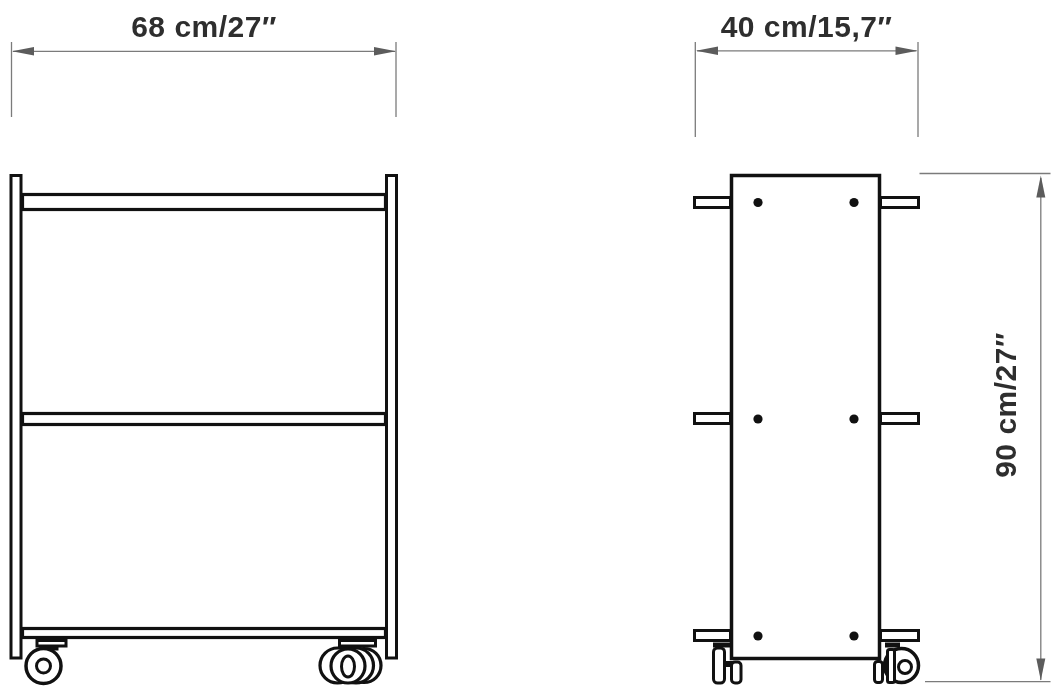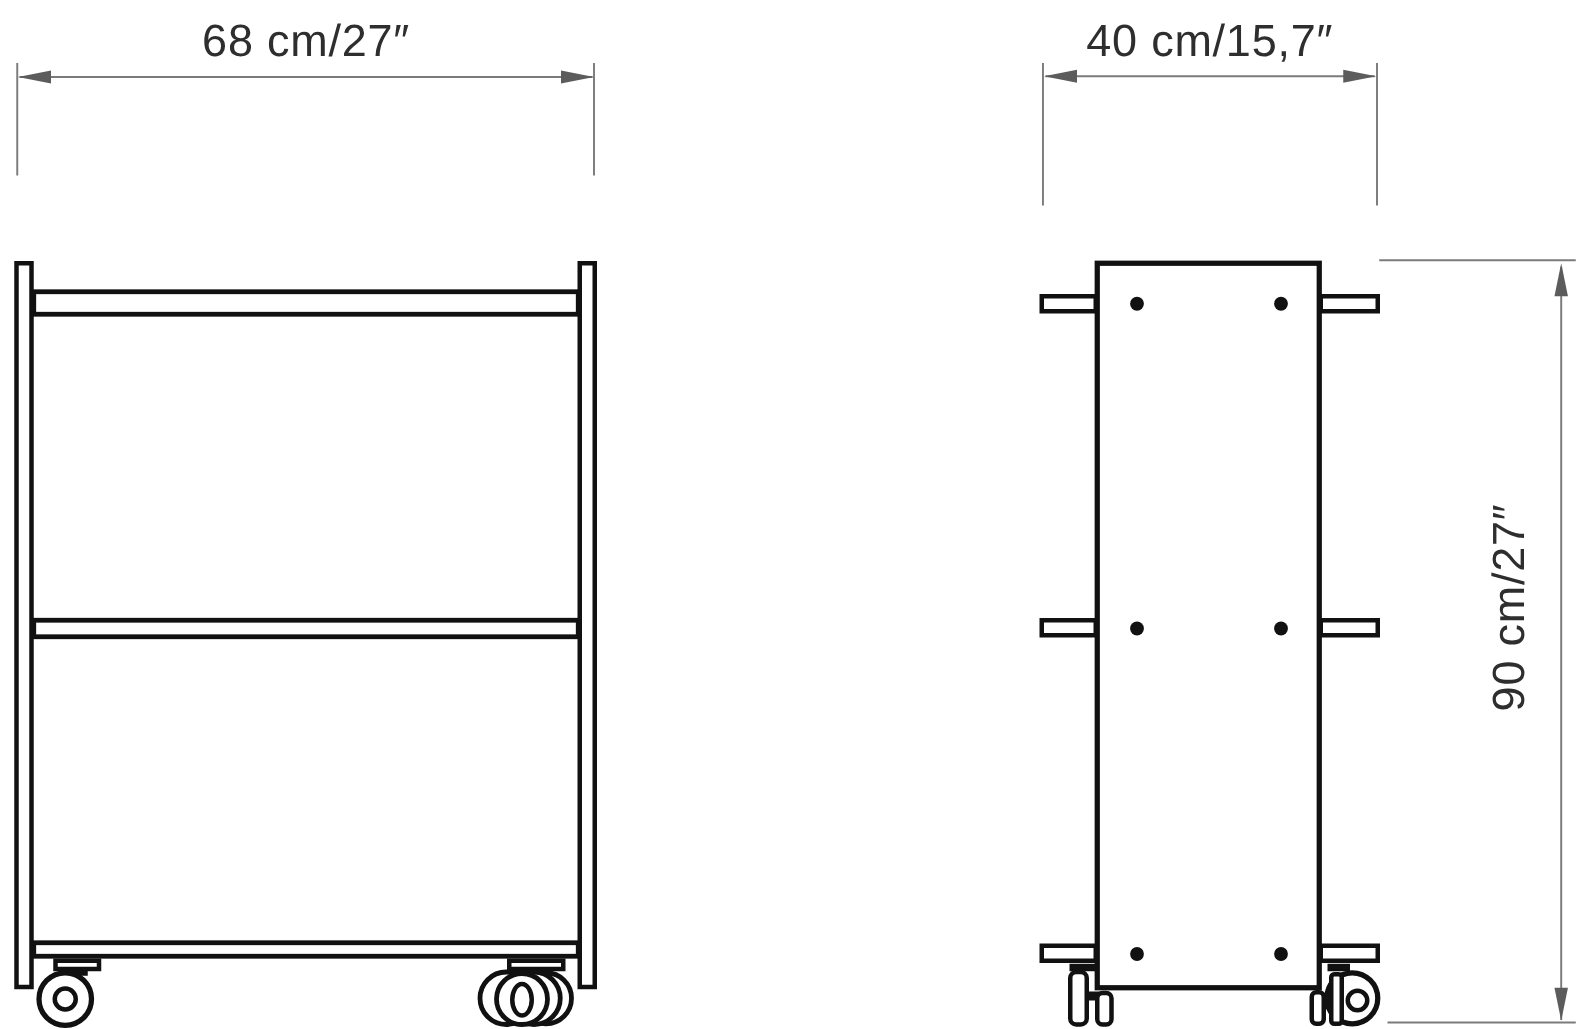--- a/index.html
+++ b/index.html
@@ -7,20 +7,21 @@
     padding: 0;
     background: #ffffff;
   }
   .canvas {
     position: relative;
     width: 1058px;
     height: 686px;
     background: #ffffff;
     overflow: hidden;
     font-family: "Liberation Sans", "DejaVu Sans", sans-serif;
+    font-weight: bold;
   }
   svg { display: block; }
   .dim-label {
     font-family: "Liberation Sans", "DejaVu Sans", sans-serif;
     font-size: 30px;
     letter-spacing: 0.5px;
   }
 </style>
 </head>
 <body>

